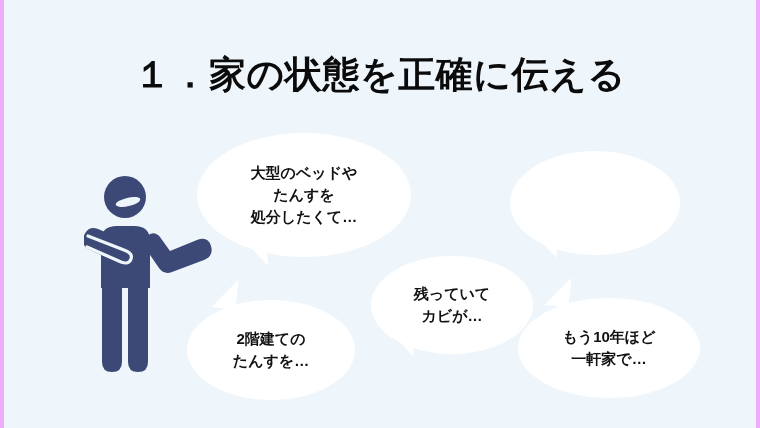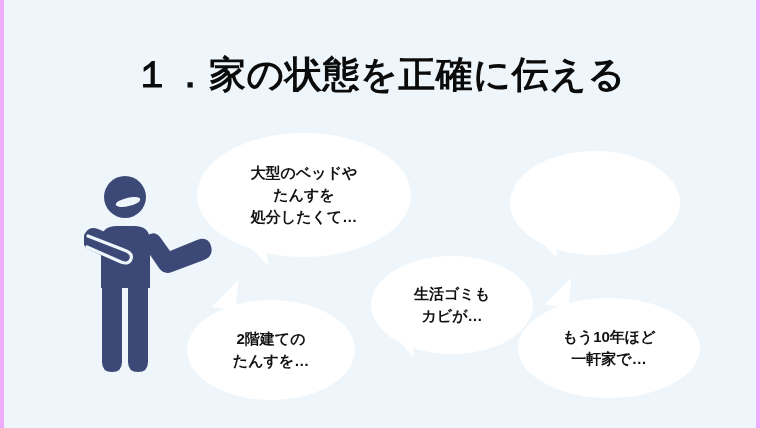--- a/index.html
+++ b/index.html
@@ -202,21 +202,21 @@
   </div>
 
   <div class="bubble" id="bubble-1">
     <div class="tail"></div>
     <div class="body"></div>
   </div>
 
   <div class="bubble" id="bubble-2">
     <div class="tail"></div>
     <div class="body"></div>
-    <div class="txt">生活ゴミも
+    <div class="txt">残っていて
 カビが…</div>
   </div>
 
   <div class="bubble" id="bubble-3">
     <div class="tail"></div>
     <div class="body"></div>
     <div class="txt">2階建ての
 たんすを…</div>
   </div>
 

